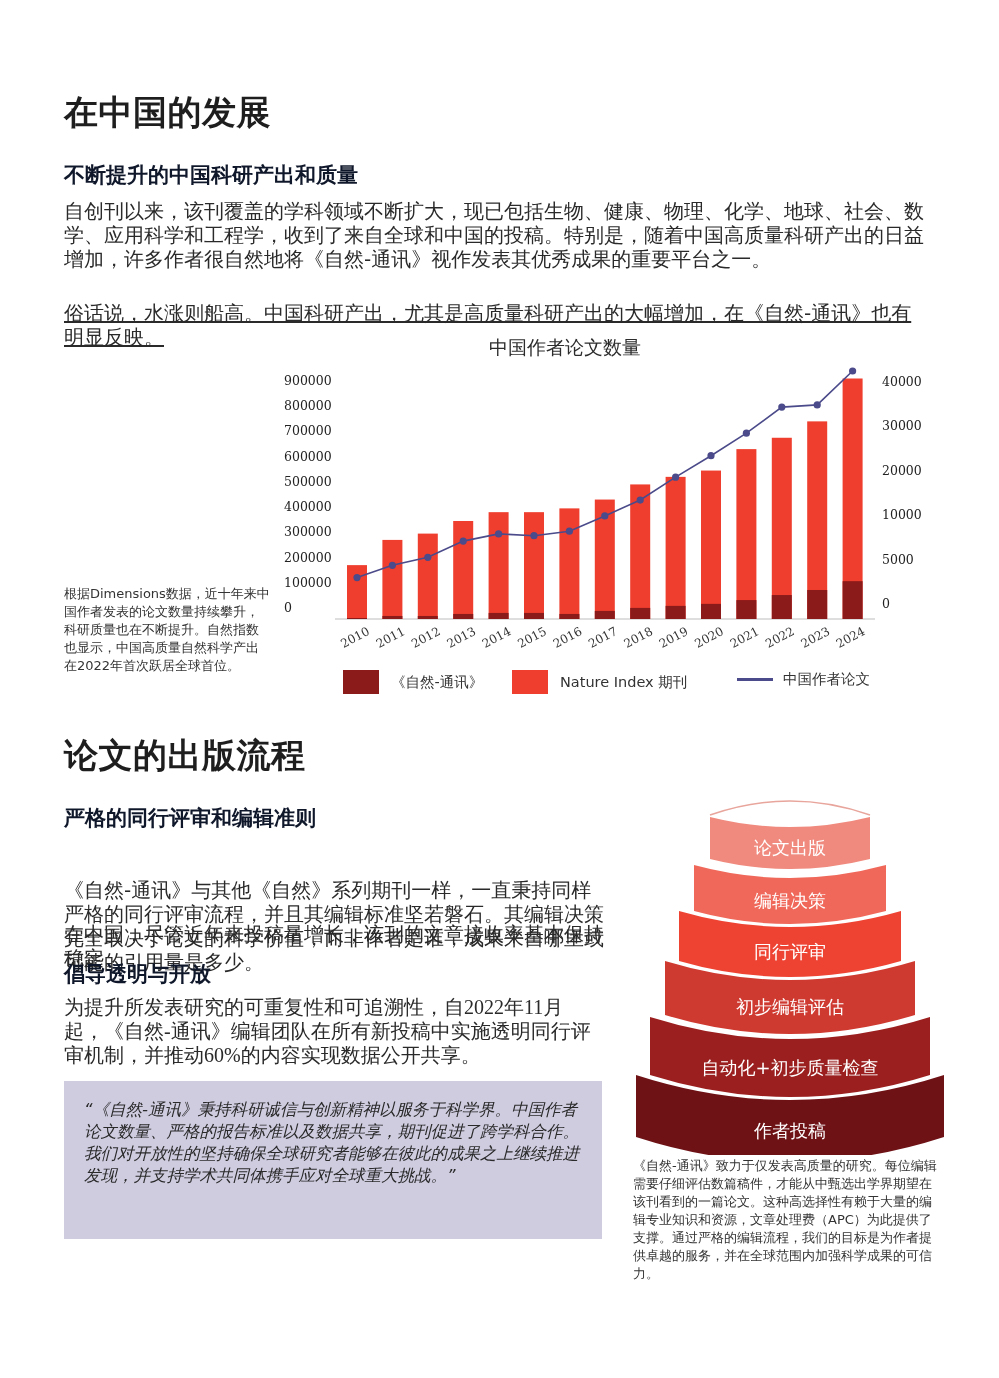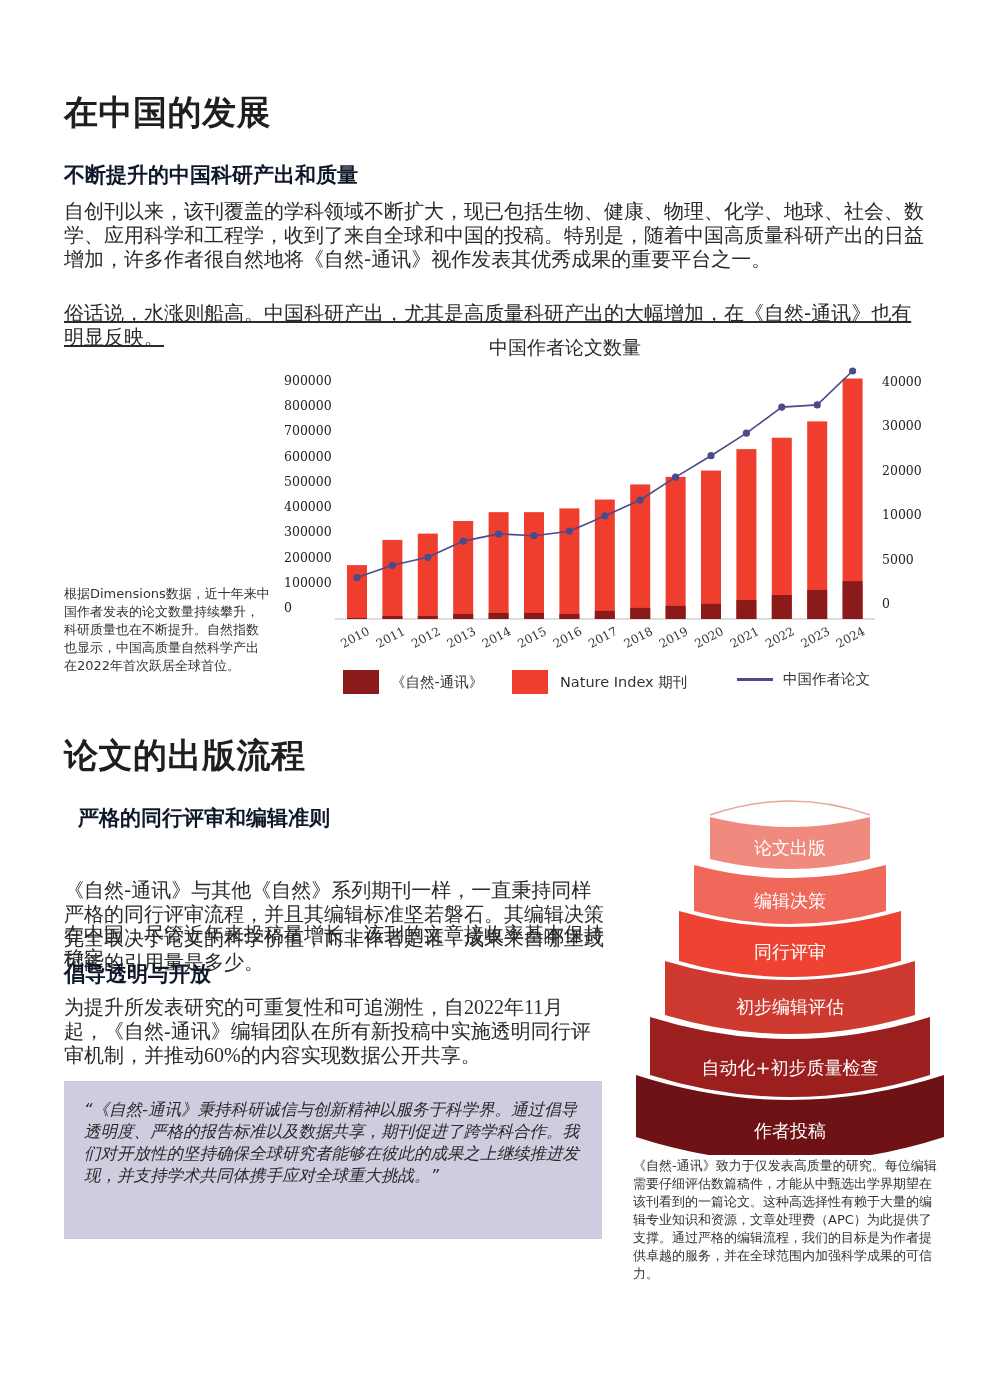--- a/index.html
+++ b/index.html
@@ -124,28 +124,28 @@
 <div class="abs legend" style="left:512px; top:670px;">
   <div class="legend-swatch" style="background:#ef3e2e;"></div>
   <span>Nature Index 期刊</span>
 </div>
 <div class="abs legend" style="left:737px; top:670px;">
   <div class="legend-line" style="background:#4b4a8a;"></div>
   <span>中国作者论文</span>
 </div>
 
 <div class="abs h1" style="left:64px; top:733px;">论文的出版流程</div>
-<div class="abs h2" style="left:78px; top:804px;text-align:center;">严格的同行评审和编辑准则</div>
+<div class="abs h2" style="left:64px; top:804px;text-align:center;">严格的同行评审和编辑准则</div>
 <div class="abs body-text" style="left:64px; top:878px; width:540px;">《自然-通讯》与其他《自然》系列期刊一样，一直秉持同样严格的同行评审流程，并且其编辑标准坚若磐石。其编辑决策完全取决于论文的科学价值，而非作者是谁，成果来自哪里或可能的引用量是多少。</div>
 <div class="abs body-text" style="left:64px; top:922px; width:540px;">在中国，尽管近年来投稿量增长，该刊的文章接收率基本保持稳定。</div>
 <div class="abs h2" style="left:64px; top:960px;">倡导透明与开放</div>
 <div class="abs body-text" style="left:64px; top:995px; width:530px;font-family:Liberation Serif, serif;">为提升所发表研究的可重复性和可追溯性，自2022年11月起，《自然-通讯》编辑团队在所有新投稿中实施透明同行评审机制，并推动60%的内容实现数据公开共享。</div>
 
 <div class="abs quote-box" style="left:64px; top:1081px; width:538px; height:158px;">
-  <div class="quote-text">“《自然-通讯》秉持科研诚信与创新精神以服务于科学界。通过倡导透明度、严格的报告标准以及数据共享，期刊促进了跨学科合作。我们对开放性的坚持确保全球研究者能够在彼此的成果之上继续推进发现，并支持学术共同体携手应对全球重大挑战。”</div>
+  <div class="quote-text">“《自然-通讯》秉持科研诚信与创新精神以服务于科学界。中国作者论文数量、严格的报告标准以及数据共享，期刊促进了跨学科合作。我们对开放性的坚持确保全球研究者能够在彼此的成果之上继续推进发现，并支持学术共同体携手应对全球重大挑战。”</div>
 </div>
 
 <svg class="abs" id="pyramid" style="left:630px; top:785px;" width="320" height="370" viewBox="0 0 320 370">
     <path d="M 80 30 Q 160 2 240 30" fill="none" stroke="#e8a59c" stroke-width="1.5"></path>
     <path d="M 80 32 Q 160 52 240 32
                L 240 74 Q 160 94 80 74 Z" fill="#f08a7e"></path>
     <text x="160" y="69" text-anchor="middle" class="pyr-label">论文出版</text>
     <path d="M 64 80 Q 160 106 256 80
                L 256 126 Q 160 152 64 126 Z" fill="#f0685a"></path>
     <text x="160" y="122" text-anchor="middle" class="pyr-label">编辑决策</text>

